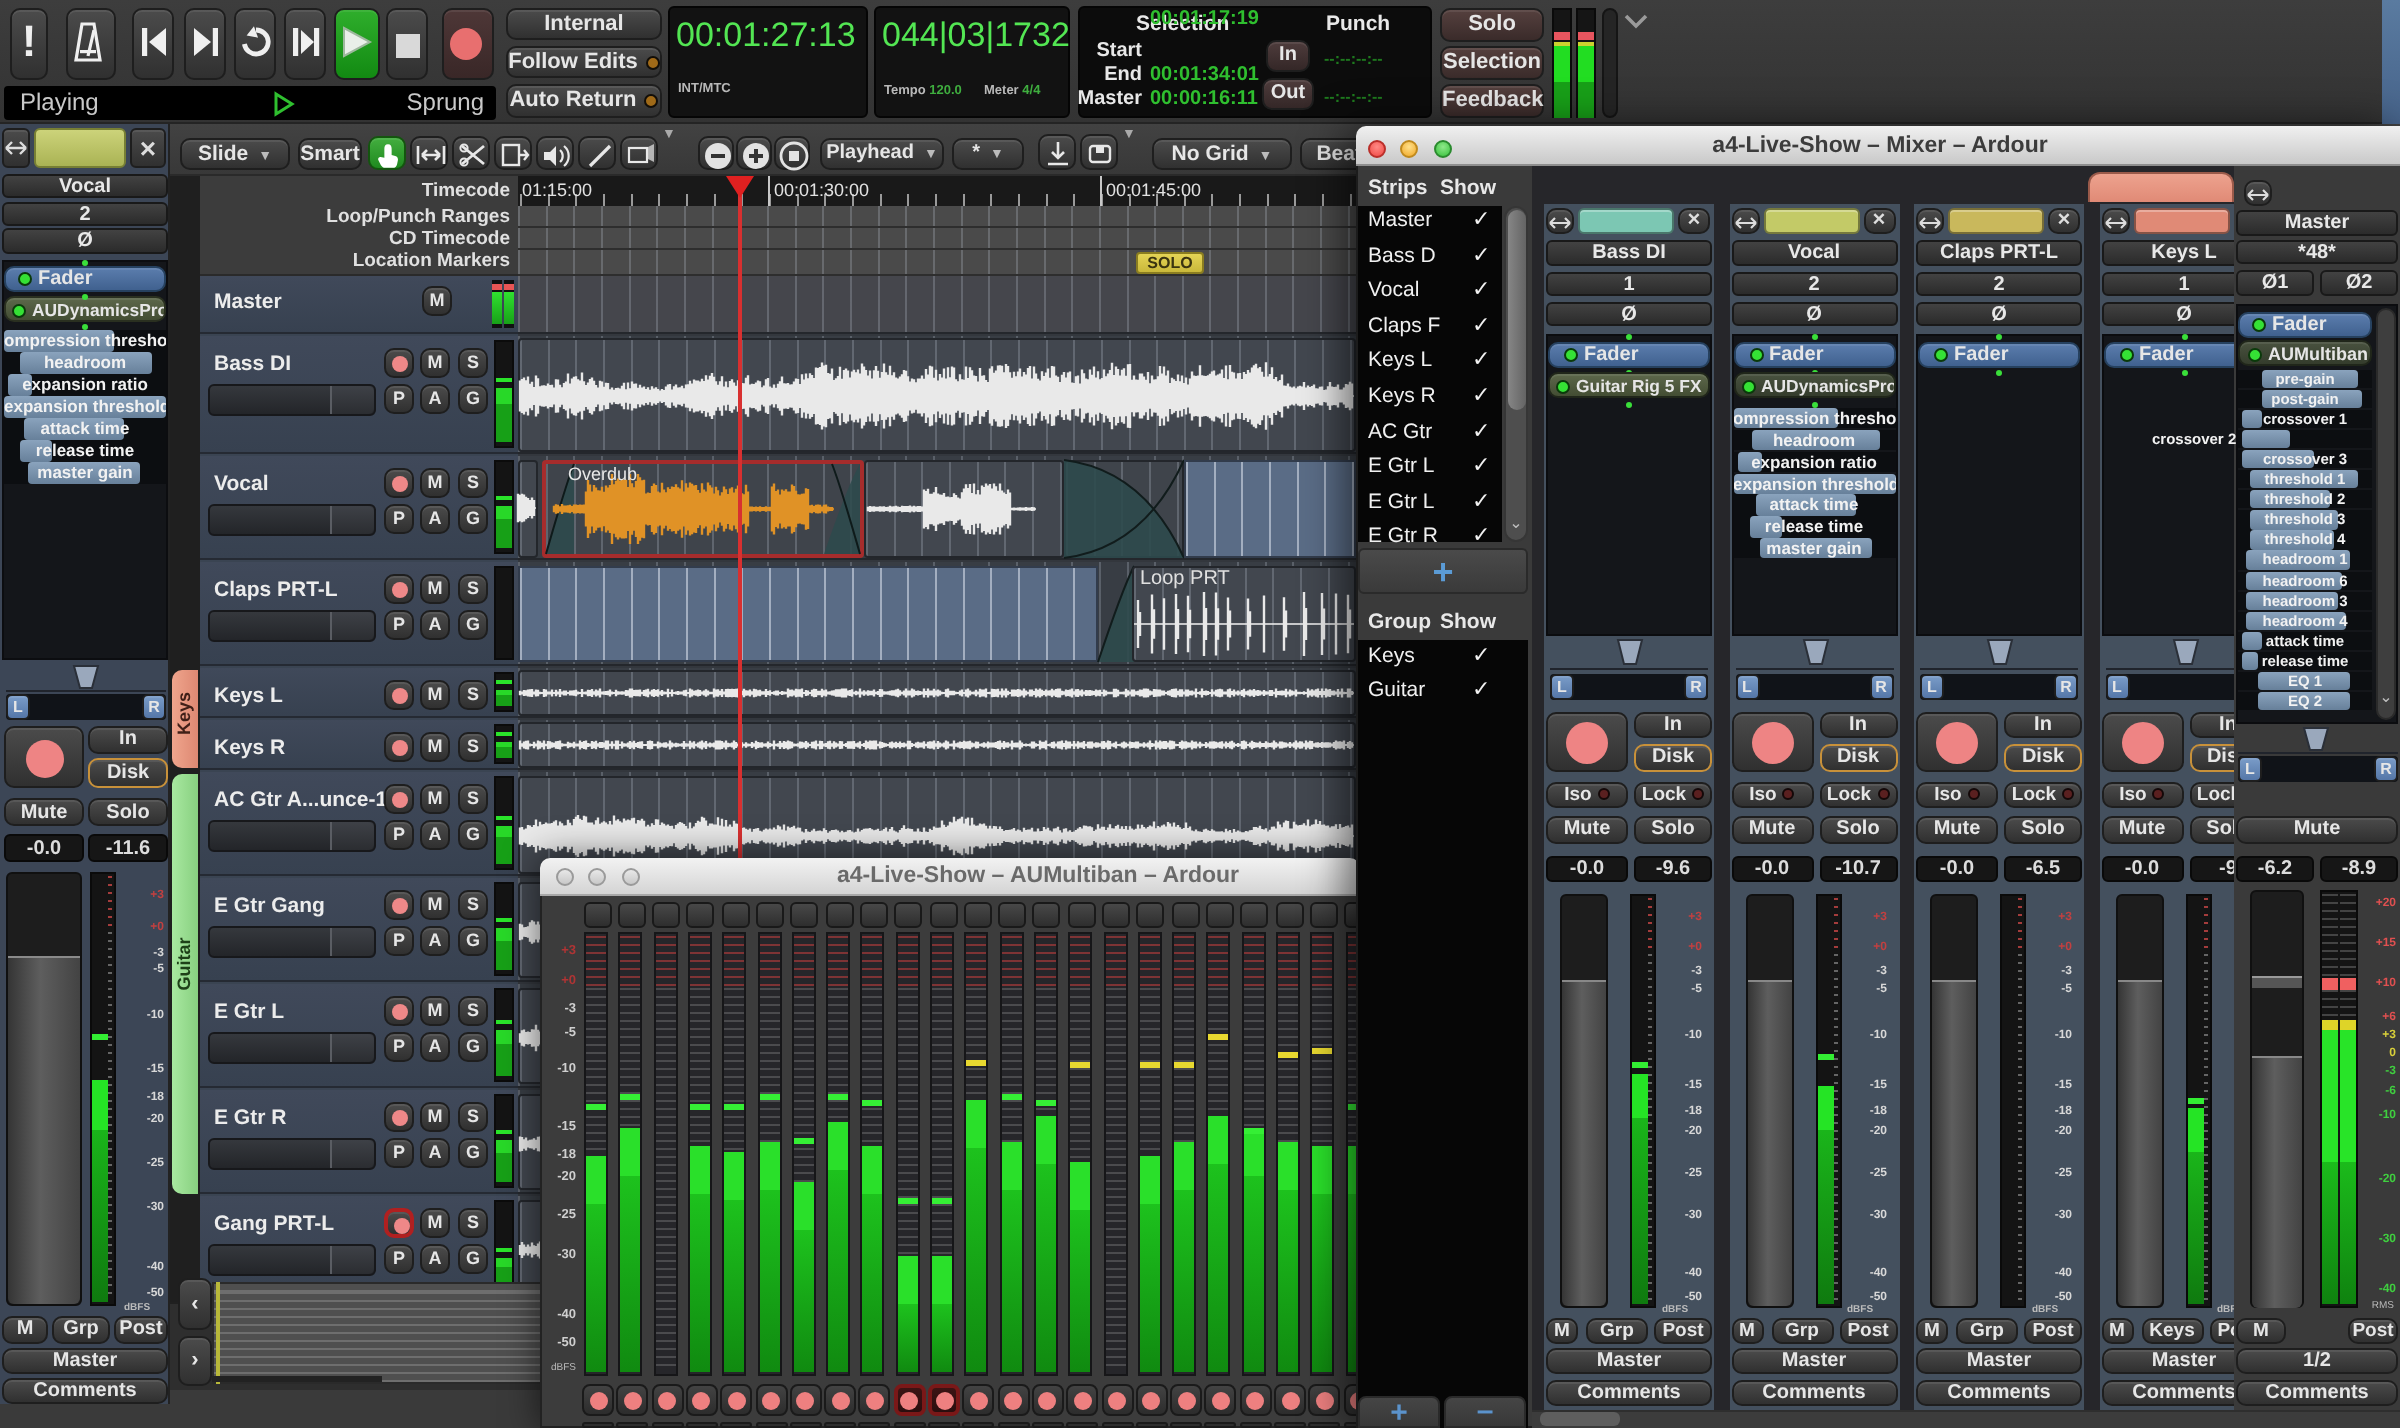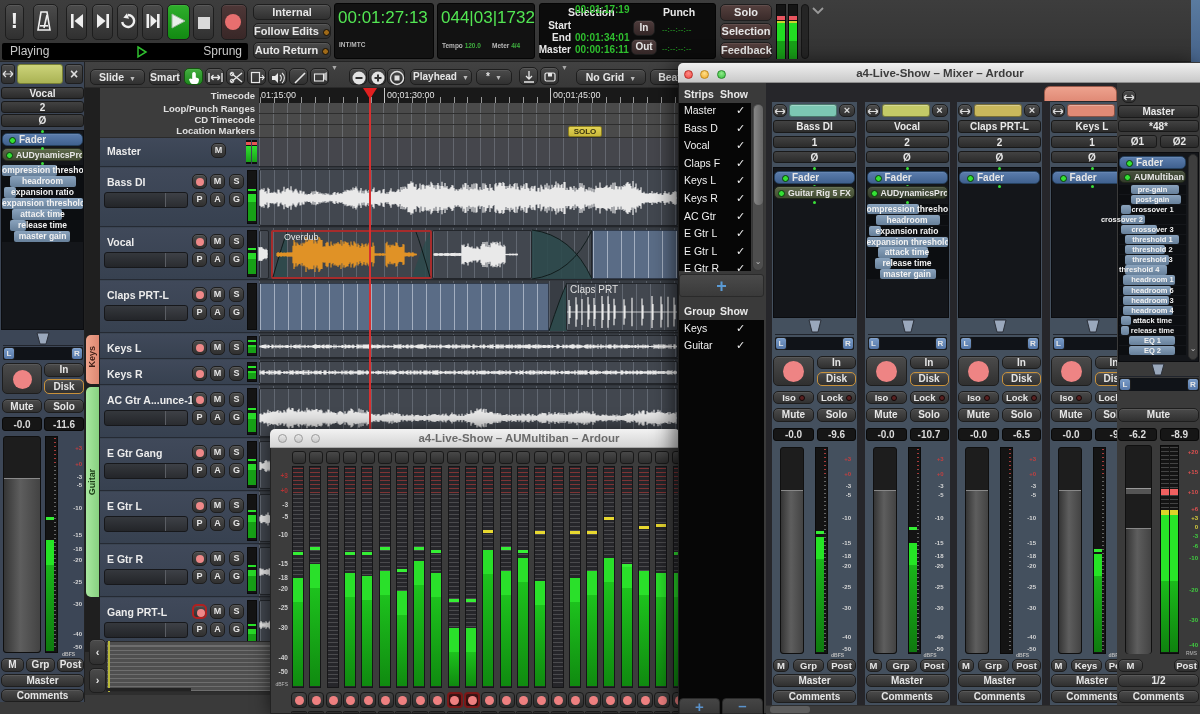--- a/index.html
+++ b/index.html
@@ -478,21 +478,21 @@
     <path d="M0 0 Q40 5 60 49 M0 49 Q40 44 60 0" stroke="#111c1c" fill="none"></path>
   </svg>
 <div class="ab" style="left:592px;top:230px;width:86px;height:49px;background:#5a6c86;border:1px solid #323c4c;background-image:repeating-linear-gradient(90deg,rgba(235,240,250,0.5) 0px,rgba(235,240,250,0.5) 1px,transparent 1px,transparent 13.83px);"></div>
 <div class="ab" style="left:259px;top:281px;width:419px;height:52px;background:#383d44;background-image:repeating-linear-gradient(90deg,rgba(210,220,235,0.22) 0px,rgba(210,220,235,0.22) 1px,transparent 1px,transparent 13.83px);;border-bottom:1px solid #24272c"></div>
 <div class="ab" style="left:259px;top:283px;width:290px;height:48px;background:#5a6c86;border:1px solid #323c4c;background-image:repeating-linear-gradient(90deg,rgba(235,240,250,0.5) 0px,rgba(235,240,250,0.5) 1px,transparent 1px,transparent 13.83px);"></div>
 <svg width="18" height="48" style="left:549px;top:283px">
     <path d="M18 0 L18 48 L0 48 Q12 12 18 0 Z" fill="#2d4a4c" opacity="0.9"></path>
     <path d="M0 48 Q12 12 18 0" stroke="#111c1c" fill="none"></path>
   </svg>
 <div class="ab" style="left:566px;top:283px;width:112px;height:48px;background:#42474f;border:1px solid #23262b;border-radius:2px;background-image:repeating-linear-gradient(90deg,rgba(210,220,235,0.22) 0px,rgba(210,220,235,0.22) 1px,transparent 1px,transparent 13.83px);"></div>
-<div class="ab" style="left:570px;top:284px;width:70px;height:11px;color:#e0e0e0;font-size:10px;line-height:11px">Claps PRT</div>
+<div class="ab" style="left:570px;top:284px;width:70px;height:11px;color:#e0e0e0;font-size:10px;line-height:11px">Loop PRT</div>
 <svg width="110" height="32" style="left:567px;top:296px">
     <line x1="0" y1="16.0" x2="110" y2="16.0" stroke="#e9e9e9" stroke-width="1" opacity="0.8"></line>
     <path d="M2 4.0V28.0M3 10.0V22.0M9 1.3V30.7M10 8.6V23.4M15 3.1V28.9M21 1.0V31.0M22 8.5V23.5M27 1.9V30.1M28 8.9V23.1M35 0.0V32.0M36 8.0V24.0M41 0.2V31.8M42 8.1V23.9M47 2.7V29.3M48 9.3V22.7M57 3.2V28.8M58 9.6V22.4M65 1.8V30.2M75 2.6V29.4M76 9.3V22.7M85 0.0V32.0M86 8.0V24.0M94 0.5V31.5M95 8.3V23.7M101 0.8V31.2M107 1.4V30.6M108 8.7V23.3" stroke="#e9e9e9" stroke-width="1.2"></path>
   </svg>
 <div class="ab" style="left:259px;top:334px;width:419px;height:25px;background:#383d44;background-image:repeating-linear-gradient(90deg,rgba(210,220,235,0.22) 0px,rgba(210,220,235,0.22) 1px,transparent 1px,transparent 13.83px);;border-bottom:1px solid #24272c"></div>
 <div class="ab" style="left:259px;top:335px;width:419px;height:23px;background:#42474f;border:1px solid #23262b;border-radius:2px;background-image:repeating-linear-gradient(90deg,rgba(210,220,235,0.22) 0px,rgba(210,220,235,0.22) 1px,transparent 1px,transparent 13.83px);"></div>
 <svg width="417" height="9" style="left:260px;top:342px">
     <line x1="0" y1="4.5" x2="417" y2="4.5" stroke="#e9e9e9" stroke-width="1" opacity="0.8"></line>
     <path d="M0 3.4V5.6M1 3.8V5.2M2 3.0V6.0M3 3.1V5.9M4 2.7V6.3M5 2.6V6.4M6 2.5V6.5M7 3.8V5.2M8 2.7V6.3M9 2.9V6.1M10 3.9V5.1M11 4.0V5.0M12 2.5V6.5M13 2.7V6.3M14 3.8V5.2M15 3.8V5.2M16 2.8V6.2M17 4.0V5.0M18 2.9V6.1M19 3.7V5.3M20 2.5V6.5M21 3.8V5.2M22 3.3V5.7M23 3.2V5.8M24 4.0V5.0M25 3.2V5.8M26 3.3V5.7M27 3.1V5.9M28 2.9V6.1M29 3.8V5.2M30 4.0V5.0M31 2.5V6.5M32 3.9V5.1M33 3.8V5.2M34 2.9V6.1M35 3.0V6.0M36 2.5V6.5M37 3.6V5.4M38 2.7V6.3M39 3.3V5.7M40 2.3V6.7M41 3.7V5.3M42 3.6V5.4M43 3.5V5.5M44 3.4V5.6M45 2.7V6.3M46 3.7V5.3M47 4.0V5.0M48 2.9V6.1M49 3.6V5.4M50 3.8V5.2M51 3.6V5.4M52 3.8V5.2M53 3.0V6.0M54 3.1V5.9M55 2.3V6.7M56 2.2V6.8M57 3.0V6.0M58 2.9V6.1M59 2.9V6.1M60 2.7V6.3M61 3.9V5.1M62 3.0V6.0M63 2.8V6.2M64 2.4V6.6M65 3.8V5.2M66 2.9V6.1M67 2.5V6.5M68 3.0V6.0M69 2.6V6.4M70 3.6V5.4M71 3.0V6.0M72 3.7V5.3M73 3.9V5.1M74 2.4V6.6M75 4.0V5.0M76 2.8V6.2M77 4.0V5.0M78 3.7V5.3M79 3.5V5.5M80 3.7V5.3M81 3.7V5.3M82 3.1V5.9M83 2.9V6.1M84 4.0V5.0M85 2.2V6.8M86 2.7V6.3M87 3.4V5.6M88 3.1V5.9M89 2.8V6.2M90 3.0V6.0M91 3.7V5.3M92 3.2V5.8M93 2.6V6.4M94 3.3V5.7M95 3.9V5.1M96 3.9V5.1M97 2.3V6.7M98 2.7V6.3M99 2.6V6.4M100 3.4V5.6M101 2.5V6.5M102 3.8V5.2M103 2.5V6.5M104 2.4V6.6M105 2.5V6.5M106 2.4V6.6M107 2.5V6.5M108 2.4V6.6M109 2.3V6.7M110 2.5V6.5M111 3.4V5.6M112 2.4V6.6M113 3.1V5.9M114 3.2V5.8M115 2.8V6.2M116 3.6V5.4M117 2.4V6.6M118 2.6V6.4M119 3.1V5.9M120 2.9V6.1M121 3.6V5.4M122 3.6V5.4M123 2.5V6.5M124 3.5V5.5M125 3.1V5.9M126 4.0V5.0M127 3.6V5.4M128 3.3V5.7M129 3.2V5.8M130 4.0V5.0M131 3.5V5.5M132 3.7V5.3M133 3.9V5.1M134 2.3V6.7M135 2.9V6.1M136 2.7V6.3M137 3.2V5.8M138 2.4V6.6M139 2.6V6.4M140 2.6V6.4M141 2.3V6.7M142 4.0V5.0M143 3.0V6.0M144 3.3V5.7M145 4.0V5.0M146 2.9V6.1M147 2.4V6.6M148 2.5V6.5M149 3.4V5.6M150 3.4V5.6M151 2.4V6.6M152 3.1V5.9M153 2.8V6.2M154 3.7V5.3M155 3.6V5.4M156 3.2V5.8M157 3.1V5.9M158 2.6V6.4M159 2.6V6.4M160 2.6V6.4M161 2.3V6.7M162 2.3V6.7M163 2.2V6.8M164 3.2V5.8M165 3.0V6.0M166 2.6V6.4M167 3.9V5.1M168 3.4V5.6M169 3.8V5.2M170 2.3V6.7M171 3.7V5.3M172 3.1V5.9M173 3.7V5.3M174 3.1V5.9M175 3.4V5.6M176 3.4V5.6M177 2.7V6.3M178 3.9V5.1M179 3.5V5.5M180 2.5V6.5M181 2.6V6.4M182 3.6V5.4M183 3.8V5.2M184 3.6V5.4M185 3.4V5.6M186 3.1V5.9M187 3.1V5.9M188 2.8V6.2M189 2.4V6.6M190 3.1V5.9M191 3.9V5.1M192 3.3V5.7M193 2.2V6.8M194 3.3V5.7M195 3.3V5.7M196 2.3V6.7M197 2.8V6.2M198 3.5V5.5M199 3.3V5.7M200 3.5V5.5M201 3.7V5.3M202 2.2V6.8M203 3.5V5.5M204 2.2V6.8M205 3.2V5.8M206 3.2V5.8M207 2.4V6.6M208 3.3V5.7M209 2.7V6.3M210 3.2V5.8M211 3.9V5.1M212 4.0V5.0M213 2.6V6.4M214 2.2V6.8M215 3.4V5.6M216 3.4V5.6M217 3.4V5.6M218 3.9V5.1M219 4.0V5.0M220 3.3V5.7M221 2.8V6.2M222 4.0V5.0M223 2.7V6.3M224 2.3V6.7M225 3.3V5.7M226 3.9V5.1M227 3.8V5.2M228 2.9V6.1M229 3.7V5.3M230 2.4V6.6M231 2.7V6.3M232 2.7V6.3M233 2.2V6.8M234 4.0V5.0M235 3.9V5.1M236 2.4V6.6M237 2.5V6.5M238 2.6V6.4M239 2.4V6.6M240 3.6V5.4M241 2.2V6.8M242 3.2V5.8M243 2.3V6.7M244 3.4V5.6M245 4.0V5.0M246 2.8V6.2M247 2.7V6.3M248 2.9V6.1M249 2.5V6.5M250 2.7V6.3M251 3.2V5.8M252 2.3V6.7M253 3.2V5.8M254 3.9V5.1M255 2.8V6.2M256 2.7V6.3M257 3.5V5.5M258 2.2V6.8M259 2.9V6.1M260 2.3V6.7M261 2.9V6.1M262 3.5V5.5M263 2.7V6.3M264 3.3V5.7M265 3.1V5.9M266 2.4V6.6M267 3.1V5.9M268 2.5V6.5M269 2.2V6.8M270 2.2V6.8M271 3.4V5.6M272 3.6V5.4M273 2.7V6.3M274 3.0V6.0M275 2.7V6.3M276 2.3V6.7M277 3.6V5.4M278 2.6V6.4M279 2.5V6.5M280 3.3V5.7M281 2.7V6.3M282 3.7V5.3M283 3.0V6.0M284 3.1V5.9M285 3.0V6.0M286 3.2V5.8M287 3.5V5.5M288 2.7V6.3M289 3.1V5.9M290 2.9V6.1M291 4.0V5.0M292 2.8V6.2M293 3.3V5.7M294 3.9V5.1M295 3.9V5.1M296 3.9V5.1M297 2.4V6.6M298 2.4V6.6M299 2.9V6.1M300 3.9V5.1M301 3.9V5.1M302 3.8V5.2M303 2.4V6.6M304 3.1V5.9M305 3.8V5.2M306 2.8V6.2M307 2.7V6.3M308 3.6V5.4M309 3.4V5.6M310 2.8V6.2M311 2.9V6.1M312 2.2V6.8M313 2.2V6.8M314 2.4V6.6M315 3.2V5.8M316 3.6V5.4M317 2.5V6.5M318 2.6V6.4M319 2.8V6.2M320 2.8V6.2M321 3.3V5.7M322 3.3V5.7M323 4.0V5.0M324 3.4V5.6M325 3.1V5.9M326 2.5V6.5M327 2.4V6.6M328 2.3V6.7M329 3.4V5.6M330 2.6V6.4M331 2.6V6.4M332 3.8V5.2M333 2.8V6.2M334 2.7V6.3M335 3.4V5.6M336 3.3V5.7M337 3.8V5.2M338 2.3V6.7M339 4.0V5.0M340 3.6V5.4M341 2.2V6.8M342 3.5V5.5M343 3.3V5.7M344 3.5V5.5M345 4.0V5.0M346 2.6V6.4M347 3.7V5.3M348 2.9V6.1M349 2.6V6.4M350 2.4V6.6M351 2.6V6.4M352 3.8V5.2M353 3.7V5.3M354 2.6V6.4M355 2.2V6.8M356 3.5V5.5M357 2.7V6.3M358 3.7V5.3M359 3.2V5.8M360 3.8V5.2M361 3.0V6.0M362 2.4V6.6M363 3.6V5.4M364 3.2V5.8M365 2.8V6.2M366 3.1V5.9M367 2.5V6.5M368 3.3V5.7M369 3.0V6.0M370 3.3V5.7M371 3.8V5.2M372 3.0V6.0M373 3.6V5.4M374 3.7V5.3M375 3.0V6.0M376 3.0V6.0M377 3.9V5.1M378 2.3V6.7M379 3.5V5.5M380 3.4V5.6M381 3.2V5.8M382 3.4V5.6M383 2.4V6.6M384 3.7V5.3M385 2.8V6.2M386 3.3V5.7M387 3.6V5.4M388 2.8V6.2M389 3.9V5.1M390 3.9V5.1M391 4.0V5.0M392 3.6V5.4M393 4.0V5.0M394 2.3V6.7M395 3.3V5.7M396 2.6V6.4M397 3.3V5.7M398 2.6V6.4M399 2.3V6.7M400 3.5V5.5M401 2.3V6.7M402 3.5V5.5M403 2.2V6.8M404 2.7V6.3M405 2.5V6.5M406 3.4V5.6M407 3.3V5.7M408 3.7V5.3M409 2.5V6.5M410 3.8V5.2M411 2.2V6.8M412 3.9V5.1M413 4.0V5.0M414 2.3V6.7M415 2.2V6.8M416 3.5V5.5" stroke="#e9e9e9" stroke-width="1.2"></path>
   </svg>
@@ -1108,36 +1108,36 @@
 <div class="ab" style="left:1131px;top:185px;width:48px;height:9.2px;background:linear-gradient(#8aa3bd,#67809a);border-radius:2px"></div>
 <div class="ab" style="left:1119px;top:185px;width:67px;height:9.2px;color:#f2f2f2;font-size:7.5px;font-weight:bold;text-align:center;line-height:9px;white-space:nowrap;overflow:hidden">pre-gain</div>
 <div class="ab" style="left:1119px;top:195.05px;width:67px;height:9.2px;background:#0c0e11"></div>
 <div class="ab" style="left:1131px;top:195.05px;width:50px;height:9.2px;background:linear-gradient(#8aa3bd,#67809a);border-radius:2px"></div>
 <div class="ab" style="left:1119px;top:195.05px;width:67px;height:9.2px;color:#f2f2f2;font-size:7.5px;font-weight:bold;text-align:center;line-height:9px;white-space:nowrap;overflow:hidden">post-gain</div>
 <div class="ab" style="left:1119px;top:205.10000000000002px;width:67px;height:9.2px;background:#0c0e11"></div>
 <div class="ab" style="left:1121px;top:205.10000000000002px;width:10px;height:9.2px;background:linear-gradient(#8aa3bd,#67809a);border-radius:2px"></div>
 <div class="ab" style="left:1119px;top:205.10000000000002px;width:67px;height:9.2px;color:#f2f2f2;font-size:7.5px;font-weight:bold;text-align:center;line-height:9px;white-space:nowrap;overflow:hidden">crossover 1</div>
 <div class="ab" style="left:1119px;top:215.15000000000003px;width:67px;height:9.2px;background:#0c0e11"></div>
 <div class="ab" style="left:1121px;top:215.15000000000003px;width:24px;height:9.2px;background:linear-gradient(#8aa3bd,#67809a);border-radius:2px"></div>
-<div class="ab" style="left:1076px;top:215.15000000000003px;width:67px;height:9.2px;color:#f2f2f2;font-size:7.5px;font-weight:bold;text-align:right;line-height:9px;white-space:nowrap;overflow:hidden">crossover 2</div>
+<div class="ab" style="left:1076px;top:215.15000000000003px;width:67px;height:9.2px;color:#f2f2f2;font-size:7.5px;font-weight:bold;text-align:left;line-height:9px;white-space:nowrap;overflow:hidden">crossover 2</div>
 <div class="ab" style="left:1119px;top:225.20000000000005px;width:67px;height:9.2px;background:#0c0e11"></div>
 <div class="ab" style="left:1121px;top:225.20000000000005px;width:36px;height:9.2px;background:linear-gradient(#8aa3bd,#67809a);border-radius:2px"></div>
 <div class="ab" style="left:1119px;top:225.20000000000005px;width:67px;height:9.2px;color:#f2f2f2;font-size:7.5px;font-weight:bold;text-align:center;line-height:9px;white-space:nowrap;overflow:hidden">crossover 3</div>
 <div class="ab" style="left:1119px;top:235.25000000000006px;width:67px;height:9.2px;background:#0c0e11"></div>
 <div class="ab" style="left:1125px;top:235.25000000000006px;width:54px;height:9.2px;background:linear-gradient(#8aa3bd,#67809a);border-radius:2px"></div>
 <div class="ab" style="left:1119px;top:235.25000000000006px;width:67px;height:9.2px;color:#f2f2f2;font-size:7.5px;font-weight:bold;text-align:center;line-height:9px;white-space:nowrap;overflow:hidden">threshold 1</div>
 <div class="ab" style="left:1119px;top:245.30000000000007px;width:67px;height:9.2px;background:#0c0e11"></div>
 <div class="ab" style="left:1125px;top:245.30000000000007px;width:40px;height:9.2px;background:linear-gradient(#8aa3bd,#67809a);border-radius:2px"></div>
 <div class="ab" style="left:1119px;top:245.30000000000007px;width:67px;height:9.2px;color:#f2f2f2;font-size:7.5px;font-weight:bold;text-align:center;line-height:9px;white-space:nowrap;overflow:hidden">threshold 2</div>
 <div class="ab" style="left:1119px;top:255.35000000000008px;width:67px;height:9.2px;background:#0c0e11"></div>
 <div class="ab" style="left:1125px;top:255.35000000000008px;width:44px;height:9.2px;background:linear-gradient(#8aa3bd,#67809a);border-radius:2px"></div>
 <div class="ab" style="left:1119px;top:255.35000000000008px;width:67px;height:9.2px;color:#f2f2f2;font-size:7.5px;font-weight:bold;text-align:center;line-height:9px;white-space:nowrap;overflow:hidden">threshold 3</div>
 <div class="ab" style="left:1119px;top:265.4000000000001px;width:67px;height:9.2px;background:#0c0e11"></div>
 <div class="ab" style="left:1125px;top:265.4000000000001px;width:42px;height:9.2px;background:linear-gradient(#8aa3bd,#67809a);border-radius:2px"></div>
-<div class="ab" style="left:1119px;top:265.4000000000001px;width:67px;height:9.2px;color:#f2f2f2;font-size:7.5px;font-weight:bold;text-align:left;line-height:9px;white-space:nowrap;overflow:hidden">threshold 4</div>
+<div class="ab" style="left:1119px;top:265.4000000000001px;width:67px;height:9.2px;color:#f2f2f2;font-size:7.5px;font-weight:bold;text-align:center;line-height:9px;white-space:nowrap;overflow:hidden">threshold 4</div>
 <div class="ab" style="left:1119px;top:275.4500000000001px;width:67px;height:9.2px;background:#0c0e11"></div>
 <div class="ab" style="left:1123px;top:275.4500000000001px;width:52px;height:9.2px;background:linear-gradient(#8aa3bd,#67809a);border-radius:2px"></div>
 <div class="ab" style="left:1119px;top:275.4500000000001px;width:67px;height:9.2px;color:#f2f2f2;font-size:7.5px;font-weight:bold;text-align:center;line-height:9px;white-space:nowrap;overflow:hidden">headroom 1</div>
 <div class="ab" style="left:1119px;top:285.5000000000001px;width:67px;height:9.2px;background:#0c0e11"></div>
 <div class="ab" style="left:1123px;top:285.5000000000001px;width:48px;height:9.2px;background:linear-gradient(#8aa3bd,#67809a);border-radius:2px"></div>
 <div class="ab" style="left:1119px;top:285.5000000000001px;width:67px;height:9.2px;color:#f2f2f2;font-size:7.5px;font-weight:bold;text-align:center;line-height:9px;white-space:nowrap;overflow:hidden">headroom 6</div>
 <div class="ab" style="left:1119px;top:295.5500000000001px;width:67px;height:9.2px;background:#0c0e11"></div>
 <div class="ab" style="left:1123px;top:295.5500000000001px;width:46px;height:9.2px;background:linear-gradient(#8aa3bd,#67809a);border-radius:2px"></div>
 <div class="ab" style="left:1119px;top:295.5500000000001px;width:67px;height:9.2px;color:#f2f2f2;font-size:7.5px;font-weight:bold;text-align:center;line-height:9px;white-space:nowrap;overflow:hidden">headroom 3</div>
 <div class="ab" style="left:1119px;top:305.60000000000014px;width:67px;height:9.2px;background:#0c0e11"></div>

